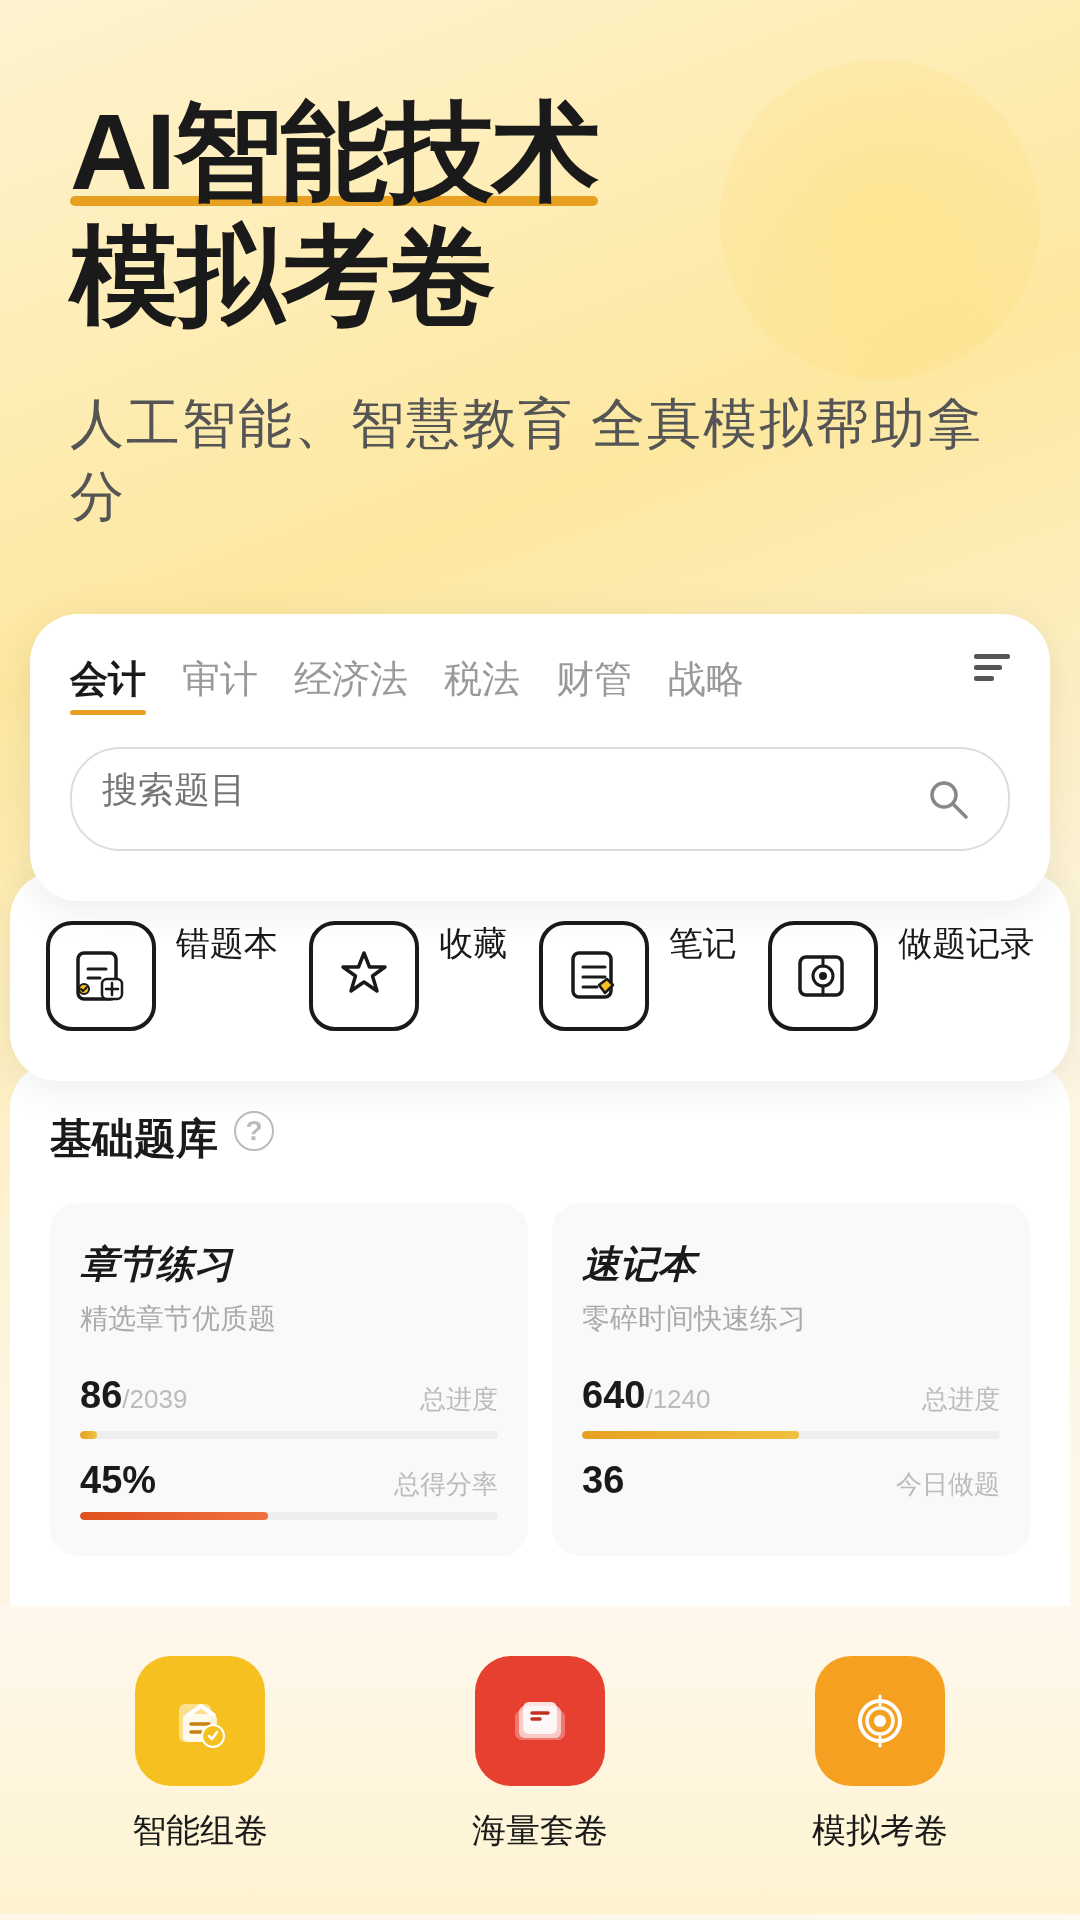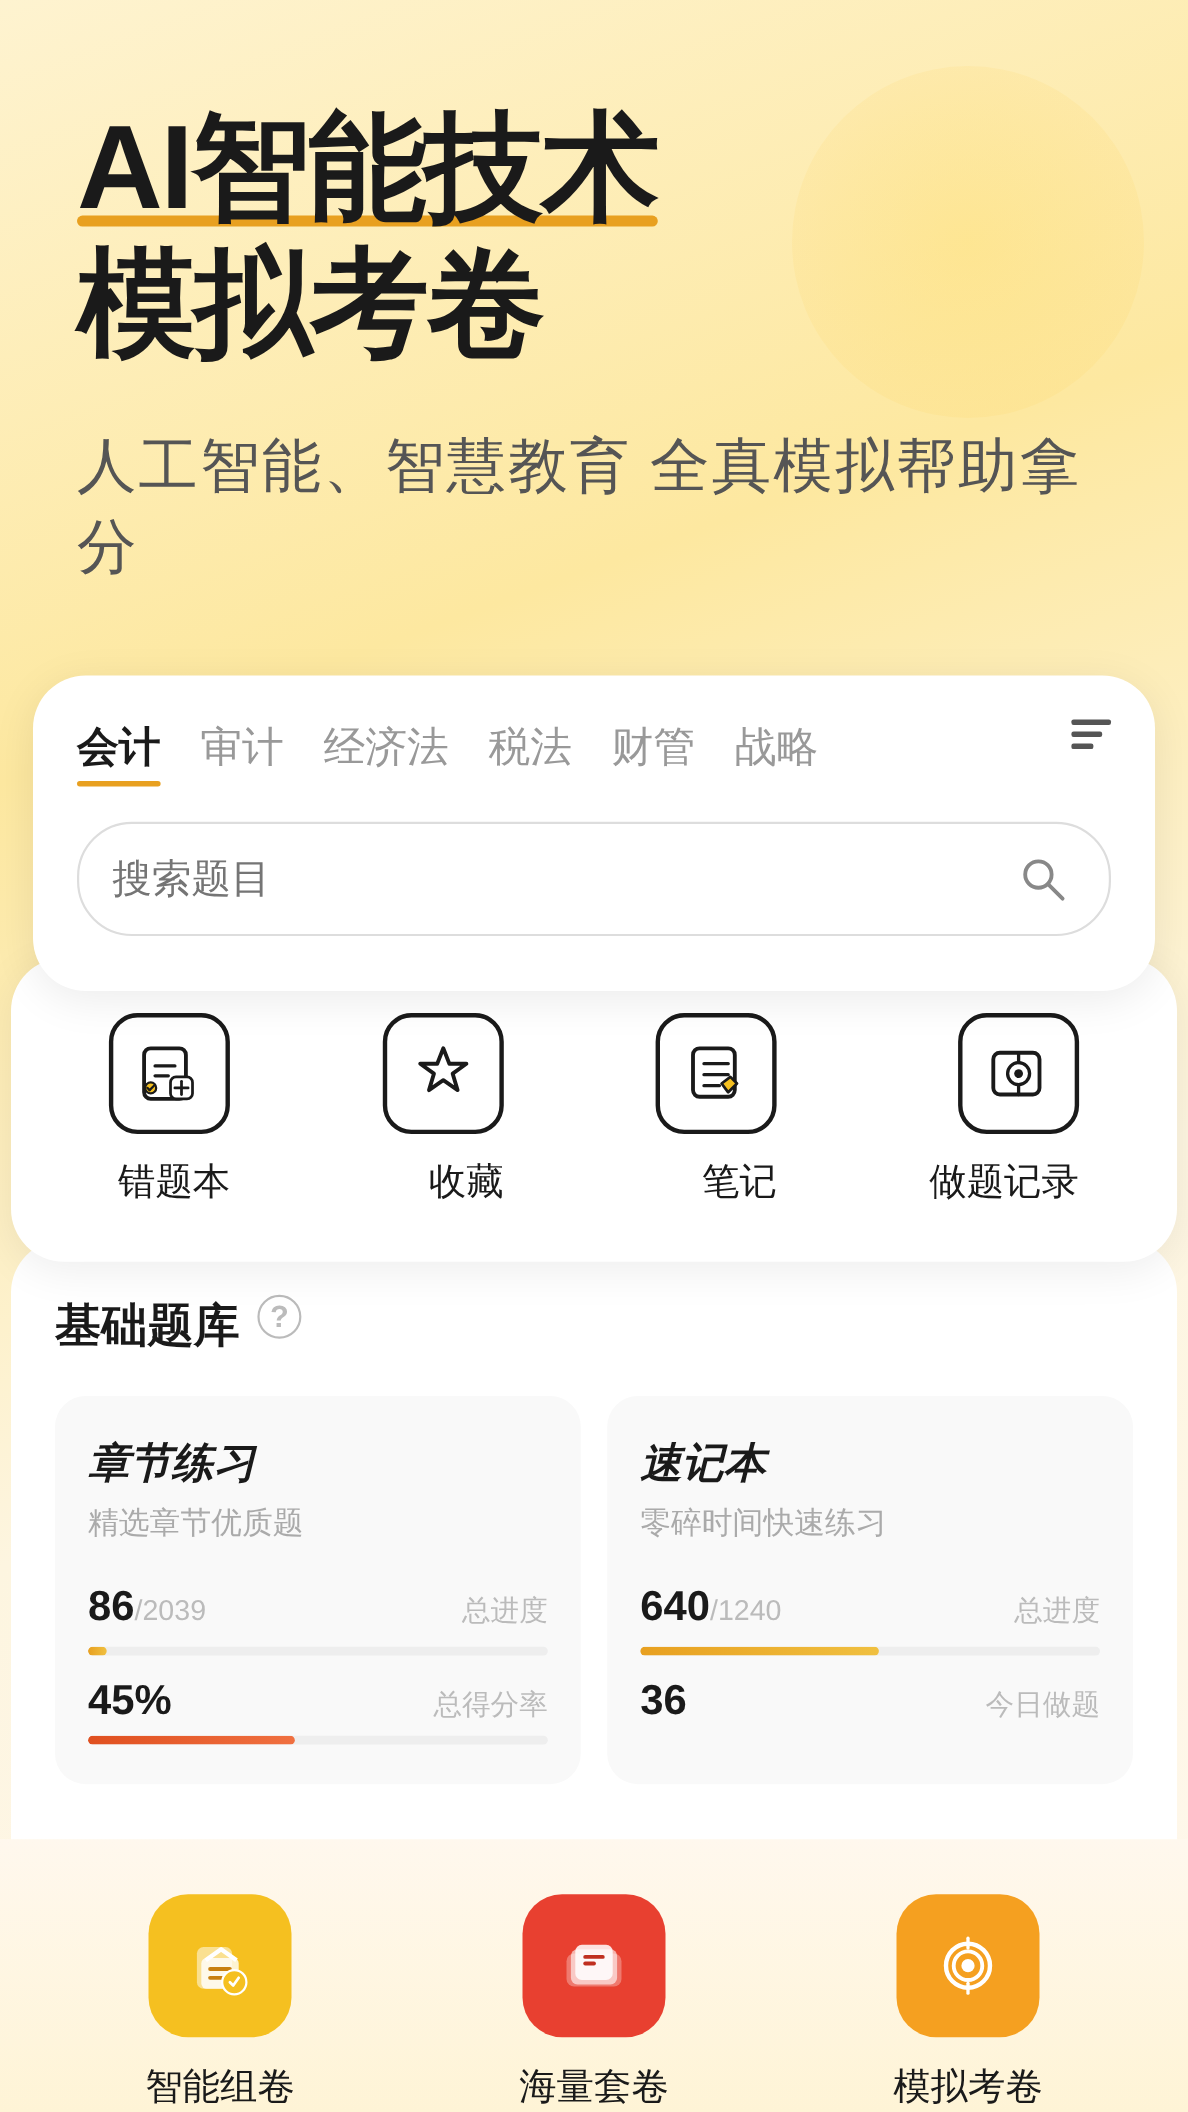--- a/index.html
+++ b/index.html
@@ -111,21 +111,21 @@
       background: #555;
       border-radius: 2px;
     }
     .tab-menu-icon span:nth-child(1) { width: 36px; height: 5px; }
     .tab-menu-icon span:nth-child(2) { width: 28px; height: 5px; }
     .tab-menu-icon span:nth-child(3) { width: 20px; height: 5px; }
 
     
     .search-bar {
       display: flex;
-      align-items: center;
+      align-items: flex-start;
       border: 2.5px solid #ddd;
       border-radius: 50px;
       padding: 20px 30px;
       gap: 20px;
     }
     .search-input {
       flex: 1;
       font-size: 36px;
       color: #bbb;
       border: none;
@@ -148,22 +148,22 @@
       padding: 50px 20px 50px 20px;
       box-shadow: 0 8px 40px rgba(0,0,0,0.07);
       display: flex;
       justify-content: space-around;
       align-items: center;
       position: relative;
       z-index: 1;
     }
     .action-item {
       display: flex;
-      flex-direction: column;
-      align-items: flex-end;
+      flex-direction: row;
+      align-items: flex-start;
       gap: 20px;
       cursor: pointer;
     }
     .action-icon {
       width: 110px;
       height: 110px;
       border: 4px solid #1a1a1a;
       border-radius: 26px;
       display: flex;
       align-items: center;

